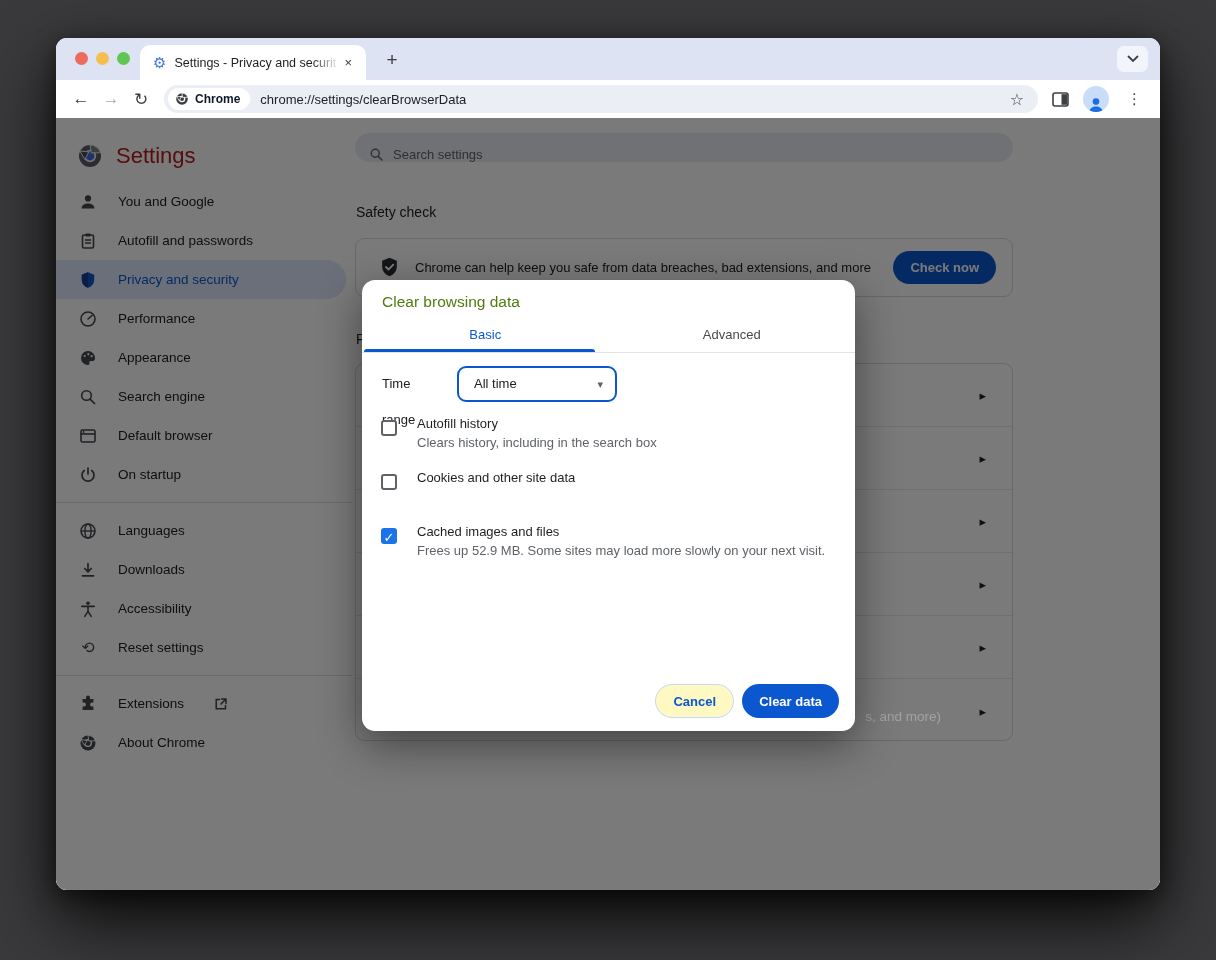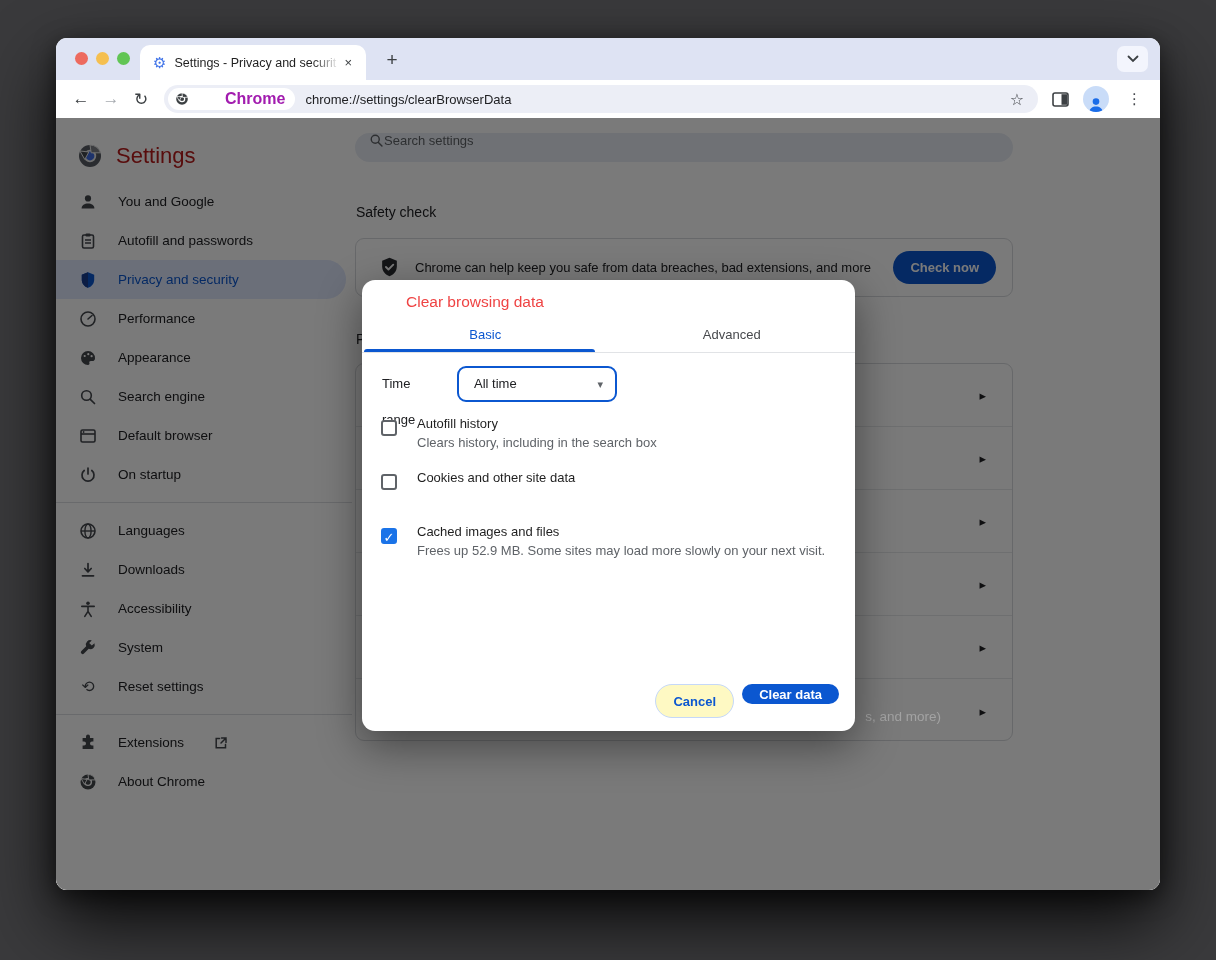--- a/index.html
+++ b/index.html
@@ -29,21 +29,21 @@
 
   
   .toolbar { position:relative; height:38px; background:#fff; display:flex; align-items:center; padding:0 14px 0 10px; }
   .nav-ic { width:30px; height:30px; display:flex; align-items:center; justify-content:center;
             font-size:17px; color:#3c4043; border-radius:50%; }
   .nav-ic.disabled { color:#a6aab0; }
   .omnibox { flex:1; height:28px; margin:0 12px 0 8px; background:#eceef6; border-radius:14px;
              display:flex; align-items:center; padding:0 10px 0 4px; }
   .site-badge { height:22px; background:#fff; border-radius:11px; display:flex; align-items:center;
                 gap:6px; padding:0 10px 0 7px; }
-  .site-badge .txt { font-size:16px; font-weight:700; color:#a21caf;margin-left:30px; }
+  .site-badge .txt { font-size:12px; font-weight:700; color:#0f172a; }
   .url { margin-left:10px; font-size:13px; color:#202124; }
   .omni-spacer { flex:1; }
   .star { font-size:16px; color:#45484d; margin-right:4px; }
   .right-ic { display:flex; align-items:center; gap:14px; margin-left:2px; }
   .avatar { width:26px; height:26px; border-radius:50%; background:#c9dcf8; display:flex; align-items:flex-end; justify-content:center; overflow:hidden; }
   .kebab { font-size:15px; color:#45484d; padding:0 4px; }
 
   
   .content { position:relative; height:772px; background:#fff; }
   .scrim { position:absolute; inset:0; background:rgba(0,0,0,0.52); z-index:50; }
@@ -58,21 +58,21 @@
               border-radius:0 20px 20px 0; margin-right:6px; }
   .nav-item .ic { width:20px; height:20px; display:flex; align-items:center; justify-content:center; color:#44474d; font-size:16px; }
   .nav-item.selected { background:#dfe8fd; color:#0b57d0; }
   .nav-item.selected .ic { color:#0b57d0; }
   .nav-div { height:1px; background:#dcdee2; margin:8px 0; }
   .ext-link { margin-left:10px; display:flex; }
 
   
   .main { position:absolute; left:299px; top:0; width:658px; }
   .search-bar { position:absolute; top:15px; left:0; width:658px; height:29px; background:#e9edf4;
-                border-radius:15px; display:flex; align-items:flex-start; padding:0 14px; 
+                border-radius:15px; display:flex; align-items:flex-end; padding:0 14px; gap:9px;
                 font-size:13px; color:#5f6368; }
   .sec-heading { position:absolute; left:1px; font-size:14px; color:#202124; }
   .h-safety { top:86px; }
   .h-privacy { top:213px; }
   .safety-card { position:absolute; top:120px; left:0; width:658px; height:59px; border:1px solid #d7d9dd;
                  border-radius:9px; display:flex; align-items:center; padding:0 16px 0 24px; gap:16px; }
   .safety-msg { font-size:13px; color:#202124; flex:1; }
   .btn-blue { height:33px; padding:0 17px; border:none; border-radius:17px; background:#0b57d0;
               color:#fff; font-size:13px; font-weight:600; font-family:inherit; }
   .rows-card { position:absolute; top:245px; left:0; width:658px; height:378px; border:1px solid #d7d9dd;
@@ -80,21 +80,21 @@
   .p-row { position:relative; height:63px; border-bottom:1px solid #e6e8ea; }
   .p-row:last-child { border-bottom:none; }
   .p-row .chev { position:absolute; right:26px; top:50%; transform:translateY(-50%); font-size:13px; color:#202124; }
 
   .frag { position:absolute; left:740px; top:591px; width:145px; text-align:right; z-index:60;
           font-size:13.5px; color:#a3a3a3; }
 
   
   .dialog { position:absolute; left:306px; top:162px; width:493px; height:451px; background:#fff;
             border-radius:13px; z-index:100; box-shadow:0 14px 44px rgba(0,0,0,0.45); }
-  .dlg-title { position:absolute; left:20px; top:13px; font-size:15.5px; color:#ef4444;margin-left:24px; }
+  .dlg-title { position:absolute; left:20px; top:13px; font-size:15.5px; color:#4d7c0f; }
   .dlg-tabs { position:absolute; left:0; right:0; top:42px; height:30px; display:flex;justify-content:space-between; }
   .dlg-tab { width:50%; text-align:center; font-size:13px; font-weight:500; color:#47494d;
              line-height:26px; position:relative; }
   .dlg-tab.active { color:#0b57d0; }
   .dlg-tab.active::after { content:""; position:absolute; left:2px; right:14px; bottom:0; height:3px;
                            background:#0b57d0; border-radius:3px 3px 0 0; }
   .dlg-sep { position:absolute; left:0; right:0; top:72px; height:1px; background:#e1e3e6; }
   .tr-row { position:absolute; left:20px; top:86px; height:36px; }
   .tr-label { position:absolute; left:0; top:0; line-height:36px; font-size:13px; color:#202124; }
   .tr-select { position:absolute; left:75px; top:0; width:160px; height:36px; border:2px solid #0b57d0;
@@ -107,21 +107,21 @@
   .cbrow .box .mk { display:none; }
   .cbrow .box.checked { border-color:#1a73e8; background:#1a73e8; }
   .cbrow .box.checked .mk { display:block; color:#fff; font-size:13px; font-weight:700;
                             line-height:16px; text-align:center; }
   .cb-text { margin-left:36px; }
   .cb-title { font-size:13px; color:#1f1f1f; line-height:19px; }
   .cb-sub { font-size:13px; color:#5f6368; line-height:19px; }
   .dlg-footer { position:absolute; right:16px; bottom:13px; display:flex; gap:8px; }
   .btn-outline { height:34px; padding:0 17px; background:#fef9c3; border:1px solid #c5d8f9; border-radius:17px;
                  color:#0b57d0; font-size:13px; font-weight:600; font-family:inherit; }
-  .btn-primary { height:20px; padding:0 17px; background:#0b57d0; border:none; border-radius:17px;
+  .btn-primary { height:34px; padding:0 17px; background:#0b57d0; border:none; border-radius:17px;
                  color:#fff; font-size:13px; font-weight:600; font-family:inherit; }
   svg { display:block; }
 </style>
 </head>
 <body>
 
 <div class="window">
 
   <div class="tabstrip">
     <div class="traffic">
@@ -291,28 +291,20 @@
         <div class="nav-item">
           <span class="ic">
               <svg width="18" height="18" viewBox="0 0 18 18">
                 <circle cx="9" cy="3.2" r="1.8" fill="#44474d"></circle>
                 <path d="M2.8 6.4 h12.4 M9 6.4 v5 M9 11.4 L5.8 16.4 M9 11.4 L12.2 16.4" fill="none" stroke="#44474d" stroke-width="1.6" stroke-linecap="round"></path>
               </svg>
             </span>
           <span>Accessibility</span>
         </div>
         <div class="nav-item">
-          <span class="ic">
-              <svg width="18" height="18" viewBox="0 0 18 18">
-                <path d="M15.5 4.2 a4.4 4.4 0 0 1 -5.8 5.6 L5 14.5 a1.8 1.8 0 0 1 -2.6-2.6 L7.2 7.2 a4.4 4.4 0 0 1 5.6-5.8 L10.2 4 l2.6 2.6 Z" fill="#44474d"></path>
-              </svg>
-            </span>
-          <span>System</span>
-        </div>
-        <div class="nav-item">
           <span class="ic">⟲</span>
           <span>Reset settings</span>
         </div>
 
         <div class="nav-div"></div>
 
         <div class="nav-item">
           <span class="ic">
               <svg width="18" height="18" viewBox="0 0 18 18">
                 <path d="M7 2.6 a2 2 0 0 1 4 0 v1.4 h3.4 v3.4 h-1.4 a2 2 0 0 0 0 4 h1.4 v3.6 H3.6 V11.4 h1.4 a2 2 0 0 0 0-4 H3.6 V4 H7 Z" fill="#44474d"></path>

